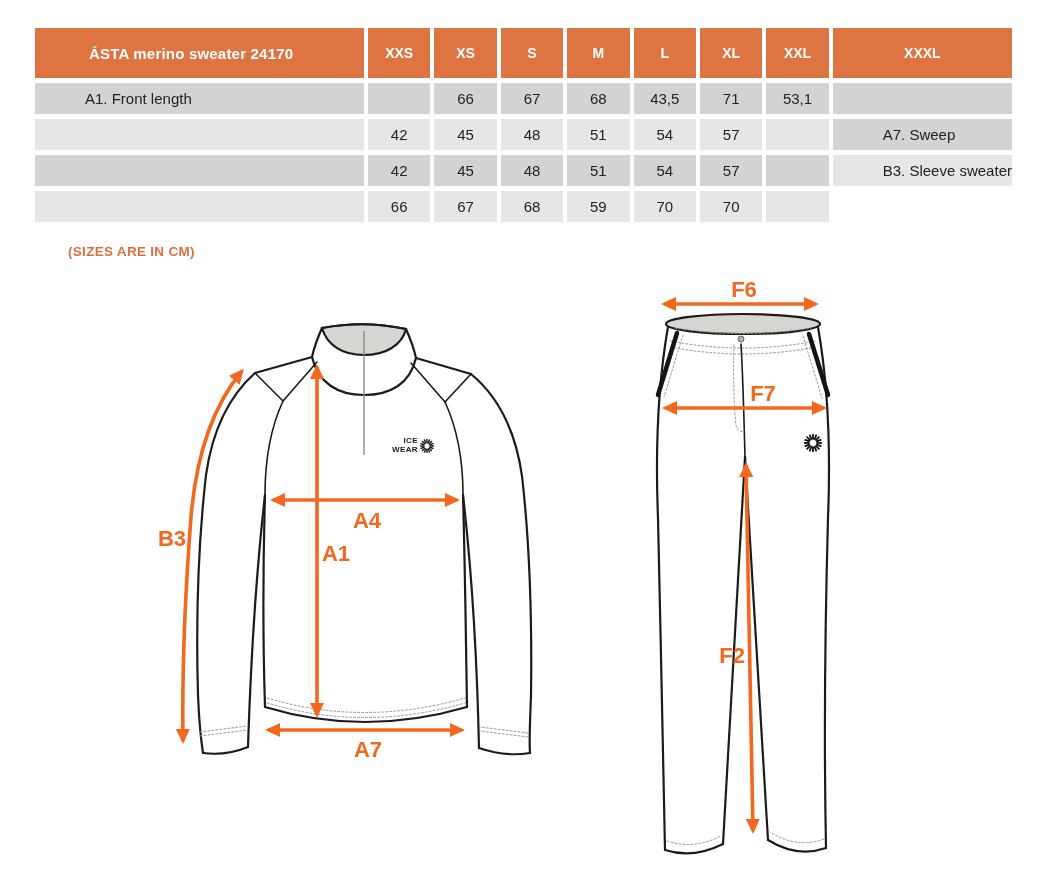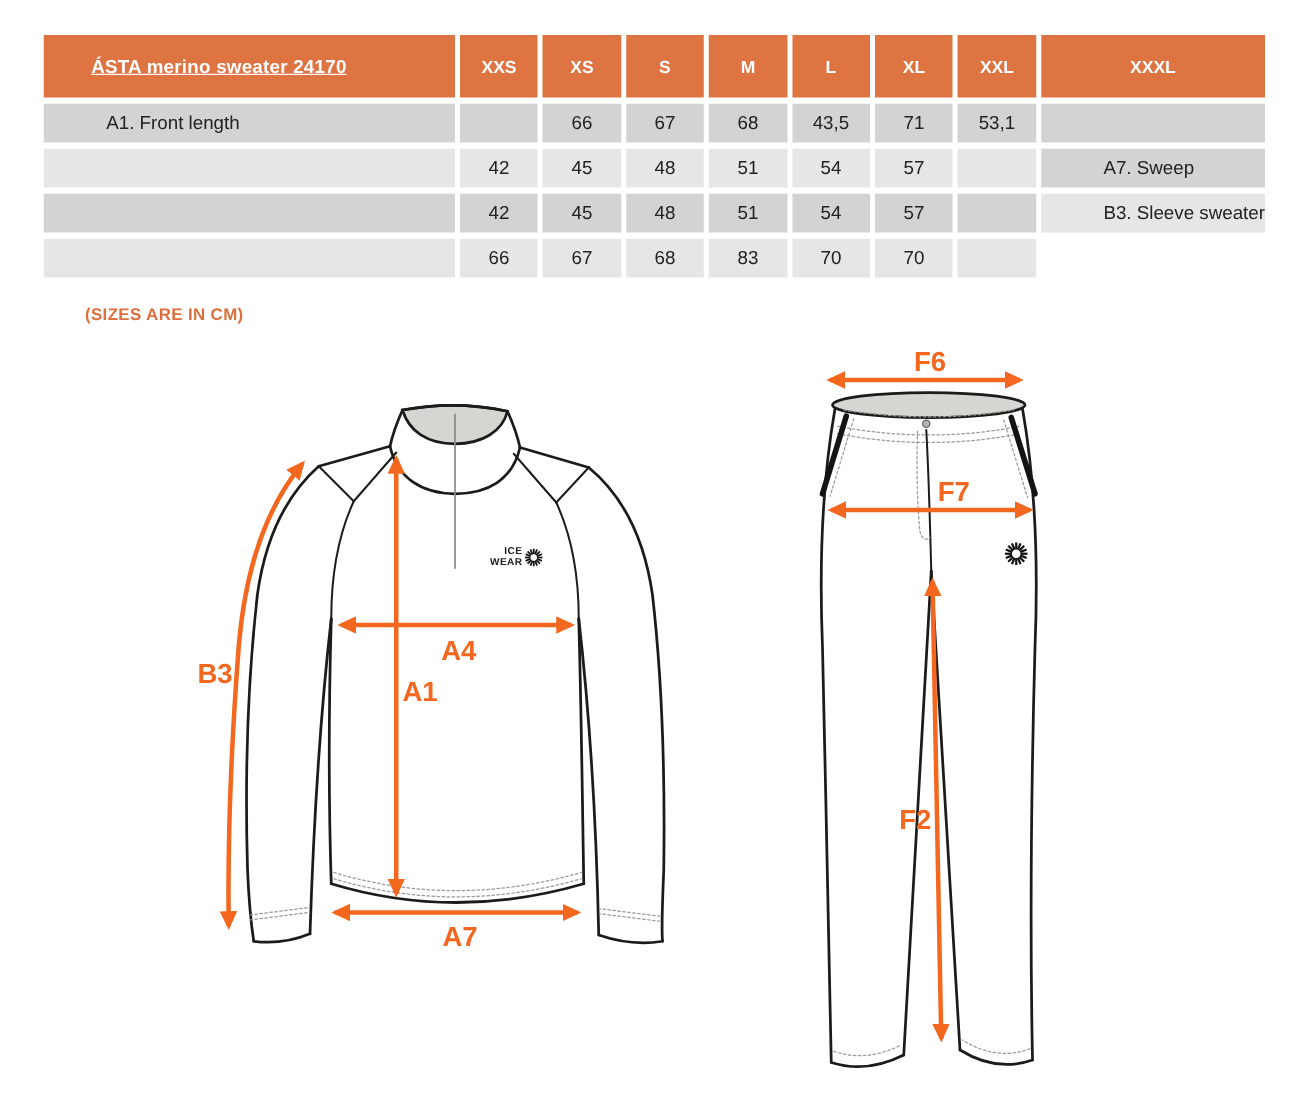--- a/index.html
+++ b/index.html
@@ -18,21 +18,21 @@
     column-gap:4px;row-gap:5px;
   }
   .cell{
     display:flex;align-items:center;justify-content:center;
     font-size:15px;color:#222;white-space:nowrap;
   }
   .head{
     background:var(--header-orange,#DF7443);
     color:#fff;font-weight:bold;font-size:14px;height:50px;
   }
-  .title-cell{justify-content:flex-start;padding-left:38px;font-size:15px;letter-spacing:.2px;text-decoration:underline;}
+  .title-cell{justify-content:flex-start;padding-left:54px;font-size:15px;letter-spacing:.2px;}
   .data{height:31px;}
   .label-cell{justify-content:flex-start;padding-left:50px;}
   .row-a{background:var(--row-dark,#D3D3D1);}
   .row-b{background:var(--row-light,#E6E6E4);}
 
   
   .units-note{
     position:absolute;left:68px;top:244px;
     color:var(--note-orange,#DC6F3D);
     font-size:13.5px;font-weight:bold;letter-spacing:.3px;
@@ -100,21 +100,21 @@
     <div class="cell data row-a">51</div>
     <div class="cell data row-a">54</div>
     <div class="cell data row-a">57</div>
     <div class="cell data row-a"></div>
 
     <div class="cell data row-b label-cell">B3. Sleeve sweater</div>
     <div class="cell data row-b"></div>
     <div class="cell data row-b">66</div>
     <div class="cell data row-b">67</div>
     <div class="cell data row-b">68</div>
-    <div class="cell data row-b">83</div>
+    <div class="cell data row-b">59</div>
     <div class="cell data row-b">70</div>
     <div class="cell data row-b">70</div>
     <div class="cell data row-b"></div>
   </div>
 
   <div class="units-note">(SIZES ARE IN CM)</div>
 
   <svg class="diagram" style="left:150px;top:295px;width:420px;height:475px" viewBox="0 0 420 475">
     <defs>
       <marker id="ahS" markerUnits="userSpaceOnUse" markerWidth="18" markerHeight="16" refX="12" refY="7" orient="auto-start-reverse">

